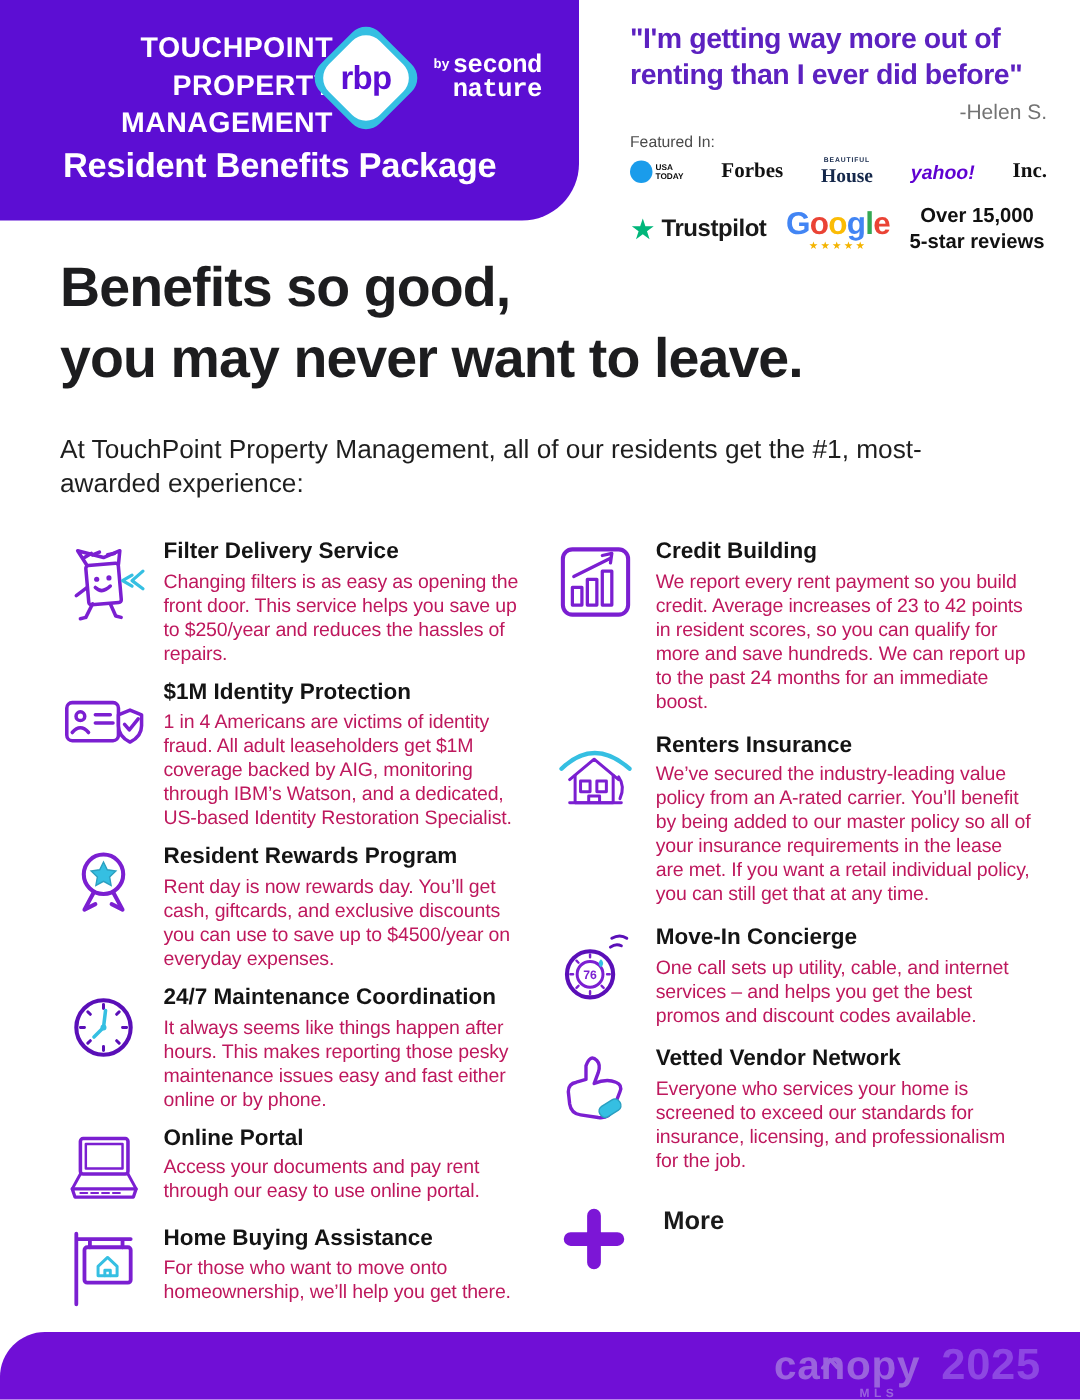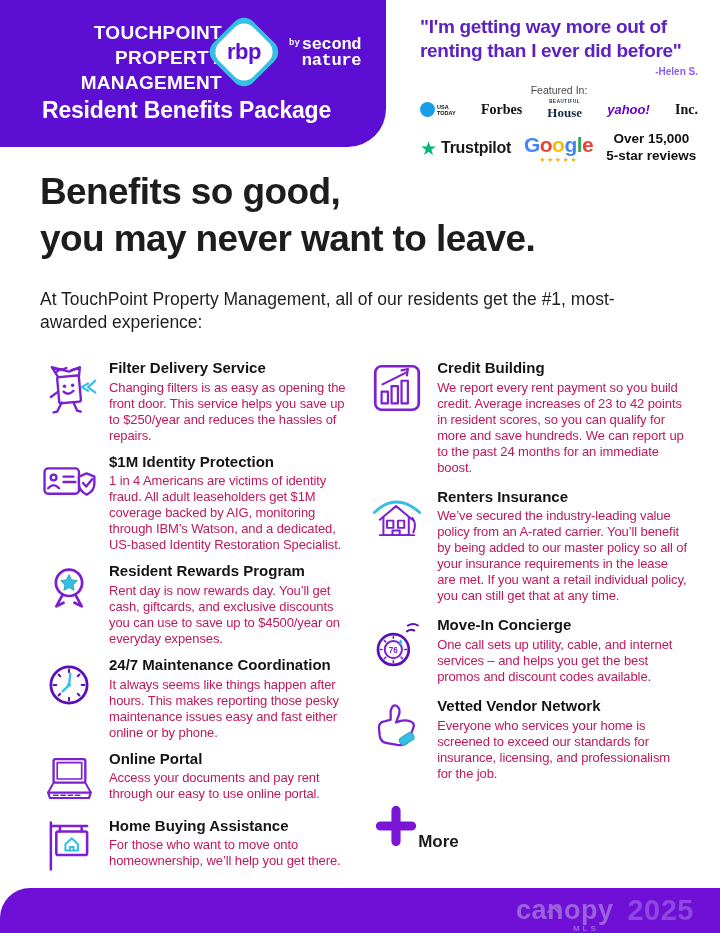--- a/index.html
+++ b/index.html
@@ -18,22 +18,22 @@
     background:#fff; border-radius:13px; transform:rotate(45deg); }
   .rbp-text { position:absolute; inset:0; display:flex; align-items:center; justify-content:center;
     color:#5c0ed3; font-weight:800; font-size:22px; letter-spacing:-.5px; }
   .by-brand { position:absolute; left:289px; top:37px; color:#fff; display:flex; gap:2px;font-family:Liberation Mono, monospace; }
   .by-label { font-size:9px; font-weight:600; margin-top:1px; }
   .brand-lines { text-align:right; font-size:17px; font-weight:800; line-height:.95; letter-spacing:-.3px; }
   .package-title { position:absolute; left:42px; top:97px; color:#fff; font-size:23px; font-weight:800; letter-spacing:-.2px; }
 
   .header-right { position:absolute; left:420px; top:15px; width:278px; }
   .quote { color:#5c21c0; font-size:19px; font-weight:700; line-height:1.28; letter-spacing:-.3px; }
-  .attribution { text-align:right; color:#8b5cf6; font-size:10px; font-weight:700; margin-top:2px; }
-  .featured-label { font-size:10.5px; color:#4a4a4a; margin-top:7px;text-align:center; }
+  .attribution { text-align:right; color:#737373; font-size:14px; font-weight:400; margin-top:2px; }
+  .featured-label { font-size:10.5px; color:#4a4a4a; margin-top:7px; }
   .logo-row { display:flex; align-items:center; justify-content:space-between; margin-top:4px; }
   .usatoday { display:flex; align-items:center; gap:2px; }
   .usat-dot { width:15px; height:15px; border-radius:50%; background:#1a9ceb; }
   .usat-text { font-size:5.5px; font-weight:800; color:#0a0a0a; line-height:1.1; }
   .forbes { font-family:"Liberation Serif", serif; font-weight:700; font-size:14px; color:#111; }
   .house { text-align:center; color:#15284b; line-height:1; }
   .house-small { font-size:4.5px; font-weight:700; letter-spacing:.6px; display:block; }
   .house-big { font-family:"Liberation Serif", serif; font-weight:800; font-size:13px; }
   .yahoo { font-size:13px; font-weight:800; color:#5f01d1; font-style:italic; }
   .inc { font-family:"Liberation Serif", serif; font-weight:800; font-size:14px; color:#111; }
@@ -59,21 +59,21 @@
   .col { display:flex; flex-direction:column; }
   .col-left { width:322px; }
   .col-right { width:330px; }
   .benefit { display:flex; gap:11px; margin-bottom:9px; }
   .col-right .benefit { margin-bottom:12px; }
   .benefit-icon { flex:0 0 58px; height:58px; }
   .benefit-icon svg { width:58px; height:58px; }
   .benefit-title { font-size:15px; font-weight:800; color:#141414; margin-bottom:2px; line-height:1.25; }
   .benefit-desc { font-size:13px; color:#be185d; line-height:1.23; letter-spacing:-.1px; }
 
-  .more-row { display:flex; align-items:flex-end; margin-top:10px; margin-left:6px; }
+  .more-row { display:flex; align-items:flex-start; gap:24px; margin-top:10px; margin-left:6px; }
   .plus-icon svg { width:44px; height:44px; }
   .more-label { font-size:17px; font-weight:800; color:#1a1a1a; }
 
   
   .footer { position:absolute; left:0; bottom:0; width:720px; height:45px; background:#700fd6;
     border-radius:30px 0 0 0; display:flex; align-items:center; justify-content:flex-end;
     padding-right:26px; gap:14px; }
   .canopy { position:relative; color:#9a63dd; font-weight:700; font-size:27px; letter-spacing:.5px; line-height:1; }
   .canopy-caret { position:absolute; left:31px; top:-6px; }
   .canopy-mls { position:absolute; left:42px; bottom:-9px; font-size:8px; font-weight:700;

